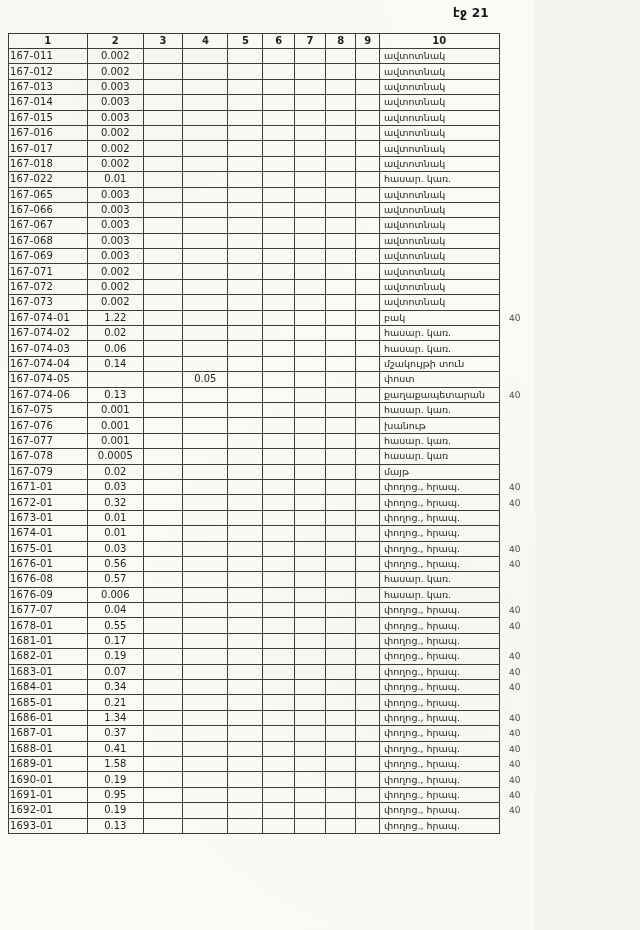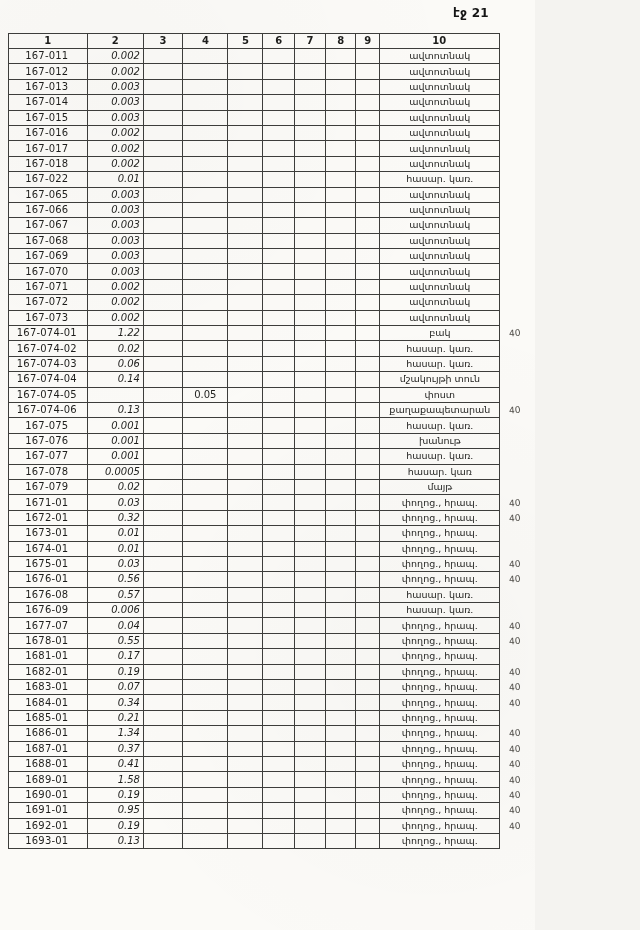--- a/index.html
+++ b/index.html
@@ -41,24 +41,24 @@
     overflow: hidden;
     white-space: nowrap;
     color: #1e1e1c;
   }
   .doc-table th {
     font-weight: bold;
     font-size: 10px;
     text-align: center;
     height: 14px;
   }
-  .doc-table td.c1 { text-align: center; padding-left: 1px; font-size: 10px; letter-spacing: 0.2px; }
-  .doc-table td.c2 { text-align: right; font-size: 10px; font-style: italic; }
+  .doc-table td.c1 { text-align: left; padding-left: 1px; font-size: 10px; letter-spacing: 0.2px; }
+  .doc-table td.c2 { text-align: center; font-size: 10px; }
   .doc-table td.c4 { text-align: center; font-size: 10px; }
-  .doc-table td.c10 { text-align: center; padding-left: 4px; font-size: 9.5px; }
+  .doc-table td.c10 { text-align: left; padding-left: 4px; font-size: 9.5px; }
   .doc-table th.markcol, .doc-table td.markcol {
     border: none;
     background: transparent;
     text-align: left;
     padding-left: 9px;
     font-size: 9px;
     color: #4c4a45;
     font-weight: normal;
   }
   .doc-table td.markcol span { display: inline-block; transform: rotate(-4deg); }
@@ -275,33 +275,20 @@
           <td class="c4"></td>
           <td class="c5"></td>
           <td class="c6"></td>
           <td class="c7"></td>
           <td class="c8"></td>
           <td class="c9"></td>
           <td class="c10">ավտոտնակ</td>
           <td class="markcol"></td>
         </tr>
         <tr>
-          <td class="c1">167-070</td>
-          <td class="c2">0.003</td>
-          <td class="c3"></td>
-          <td class="c4"></td>
-          <td class="c5"></td>
-          <td class="c6"></td>
-          <td class="c7"></td>
-          <td class="c8"></td>
-          <td class="c9"></td>
-          <td class="c10">ավտոտնակ</td>
-          <td class="markcol"></td>
-        </tr>
-        <tr>
           <td class="c1">167-071</td>
           <td class="c2">0.002</td>
           <td class="c3"></td>
           <td class="c4"></td>
           <td class="c5"></td>
           <td class="c6"></td>
           <td class="c7"></td>
           <td class="c8"></td>
           <td class="c9"></td>
           <td class="c10">ավտոտնակ</td>

